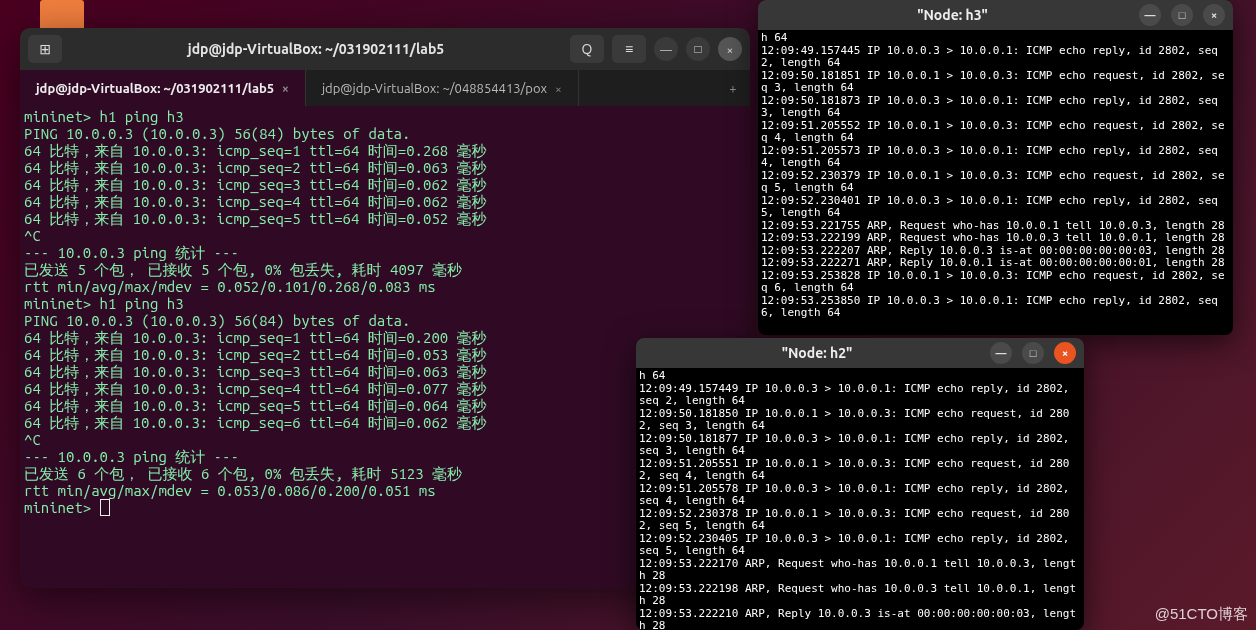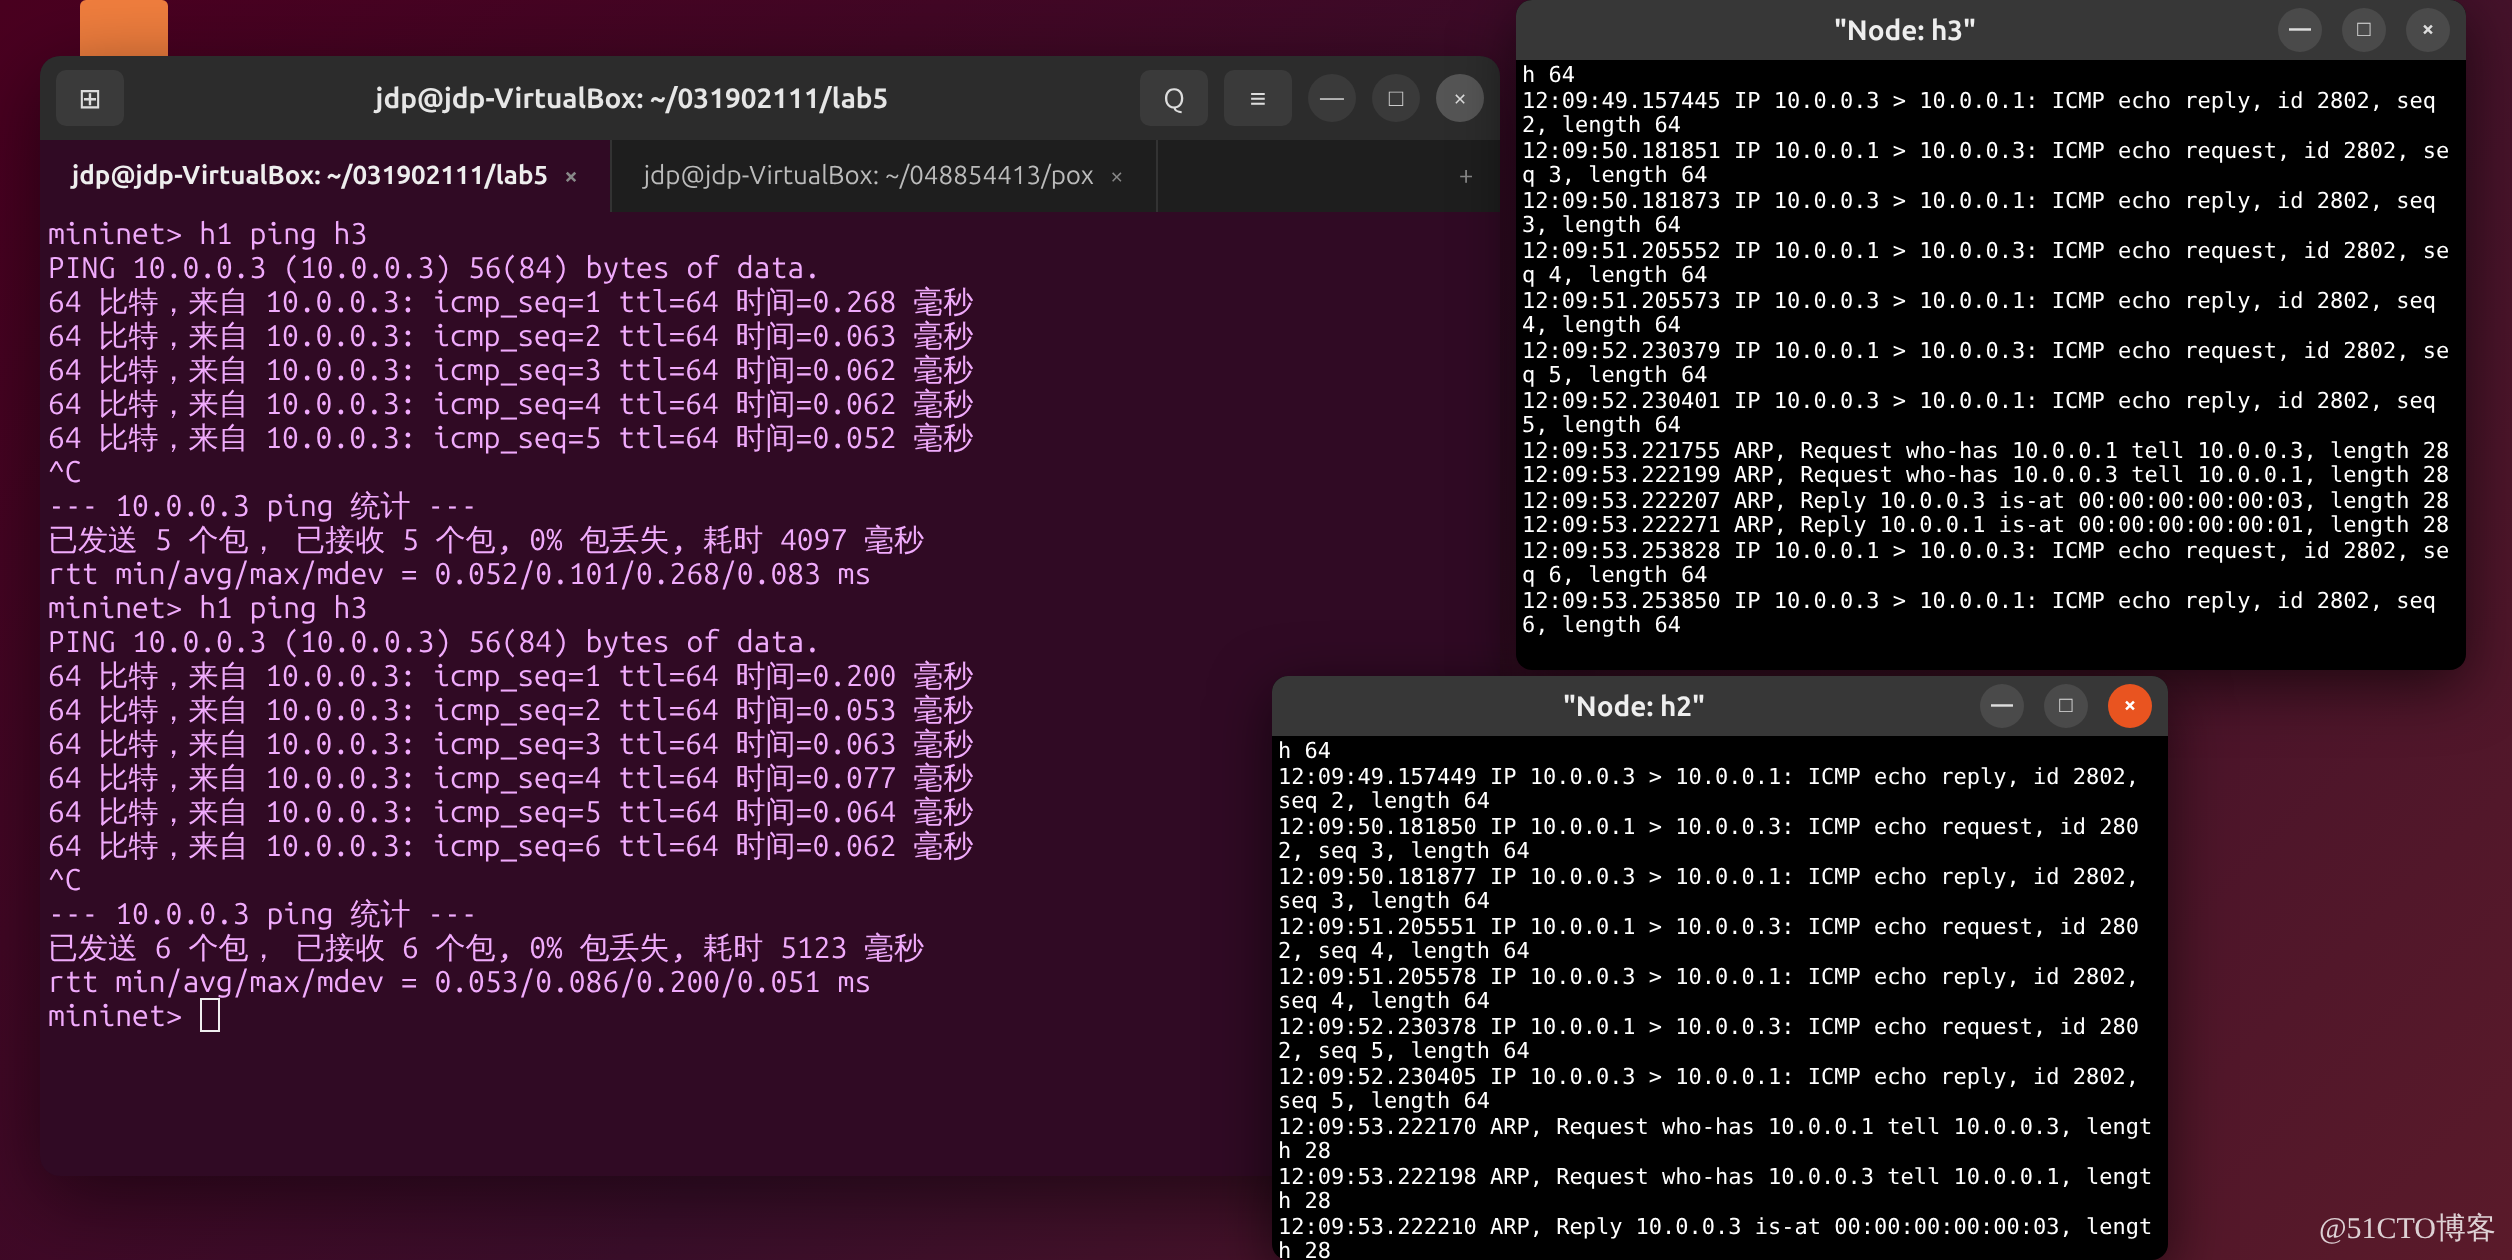--- a/index.html
+++ b/index.html
@@ -111,21 +111,21 @@
     align-items: center;
     justify-content: center;
     color:#888;
     margin-left: auto;
     margin-right: 4px;
   }
 
   .term-body {
     flex: 1;
     padding: 2px 4px;
-    color: #f0abfc;
+    color: #86efac;
     font-size: 15px;
     line-height: 17px;
     white-space: pre;
     overflow: hidden;
   }
   .cursor {
     display: inline-block;
     width: 8px;
     height: 15px;
     border: 1px solid #eee;
@@ -190,21 +190,21 @@
 
   .win-h3 { left: 758px; top: 0px;   width: 475px; height: 335px; }
   .win-h2 { left: 636px; top: 338px; width: 448px; height: 292px; }
 
   .watermark {
     position: absolute;
     right: 8px;
     bottom: 6px;
     color: rgba(255,255,255,0.8);
     font-size: 15px;
-    font-family: Liberation Serif, serif;
+    font-family: Liberation Sans, sans-serif;
     text-align: right;
   }
 </style>
 </head>
 <body>
 
 <div class="folder"></div>
 
 <div class="win-main">
   <div class="main-top">

